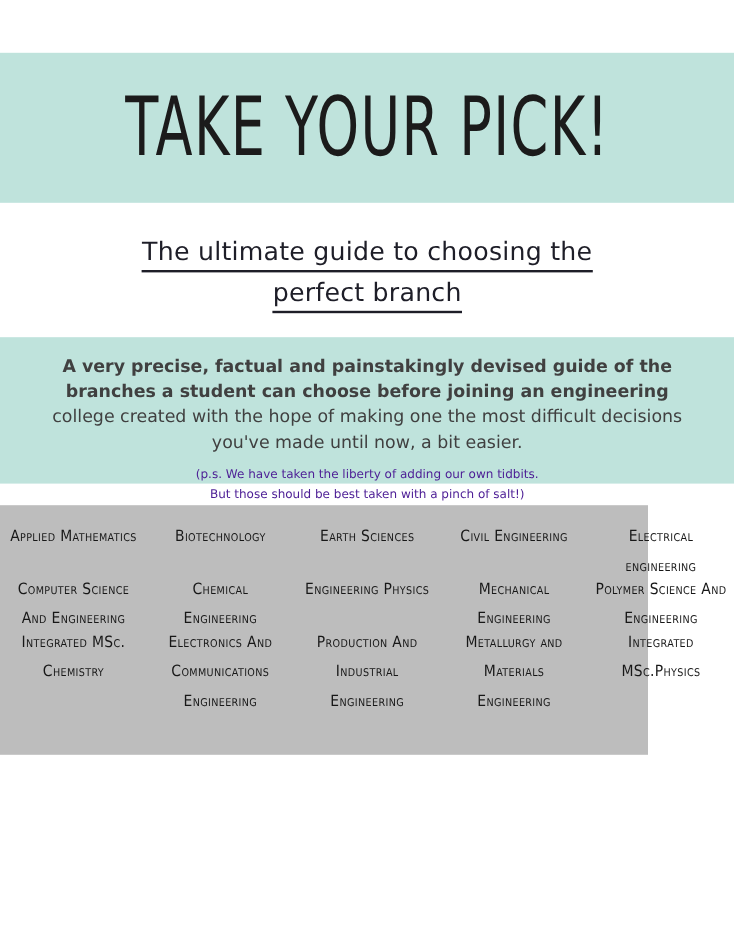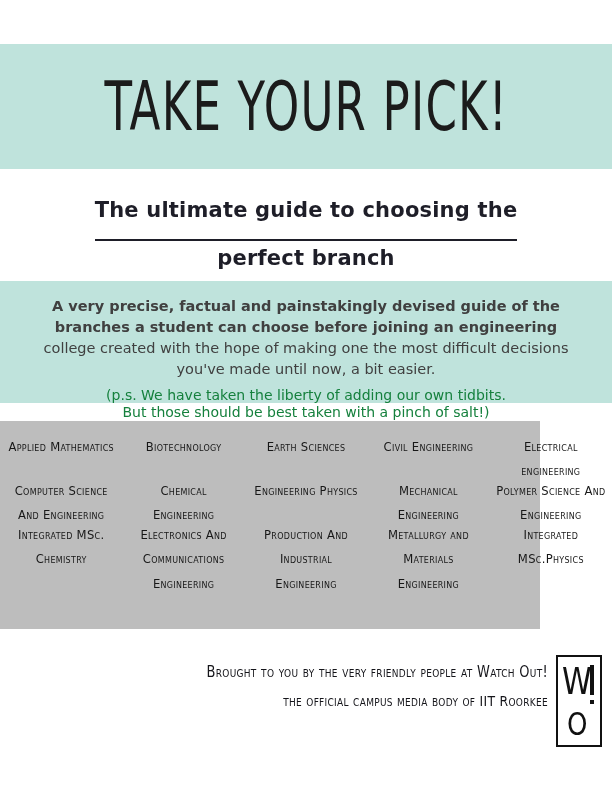--- a/index.html
+++ b/index.html
@@ -49,27 +49,27 @@
   .subtitle-wrap {
     position: absolute;
     left: 0;
     top: 196px;
     width: 612px;
     text-align: center;
   }
   .subtitle-line {
     font-family: "DejaVu Sans", sans-serif;
     font-size: 21px;
-    font-weight: 700;
+    font-weight: 400;
     color: #1e1e28;
     letter-spacing: 0.2px;
     line-height: 28px;
     display: inline-block;
     border-bottom: 2px solid #1e1e28;
-    padding-bottom: 15px;
+    padding-bottom: 1px;
   }
   .subtitle-line.second {
     margin-top: 3px;
   }
 
   
   .desc-band {
     position: absolute;
     left: 0;
     top: 281px;
@@ -85,23 +85,23 @@
     line-height: 21px;
     color: #404040;
     font-weight: 600;
   }
   .desc-main .light {
     font-weight: 400;
   }
   .desc-ps {
     margin-top: 7px;
     font-family: "DejaVu Sans", sans-serif;
-    font-size: 14px;
+    font-size: 10px;
     line-height: 17px;
-    color: #15803d;
+    color: #4c1d95;
     font-weight: 400;
   }
 
   
   .grid-band {
     position: absolute;
     left: 0;
     top: 421px;
     width: 540px;
     height: 208px;
@@ -261,26 +261,14 @@
       <div class="cell row-2">Polymer Science And Engineering</div>
 
       <div class="cell row-3">Integrated MSc. Chemistry</div>
       <div class="cell row-3">Electronics And Communications Engineering</div>
       <div class="cell row-3">Production And Industrial Engineering</div>
       <div class="cell row-3">Metallurgy and Materials Engineering</div>
       <div class="cell row-3">Integrated MSc.Physics</div>
     </div>
   </div>
 
-  <div class="footer">
-    <div class="footer-lines">
-      <div class="footer-line-1">Brought to you by the very friendly people at  Watch Out!</div>
-      <div class="footer-line-2">the official campus media body of IIT Roorkee</div>
-    </div>
-    <div class="logo-box">
-      <div class="logo-w">W</div>
-      <div class="logo-bang"></div>
-      <div class="logo-bang-dot"></div>
-      <div class="logo-o">O</div>
-    </div>
-  </div>
 
 </div>
 
 </body></html>

